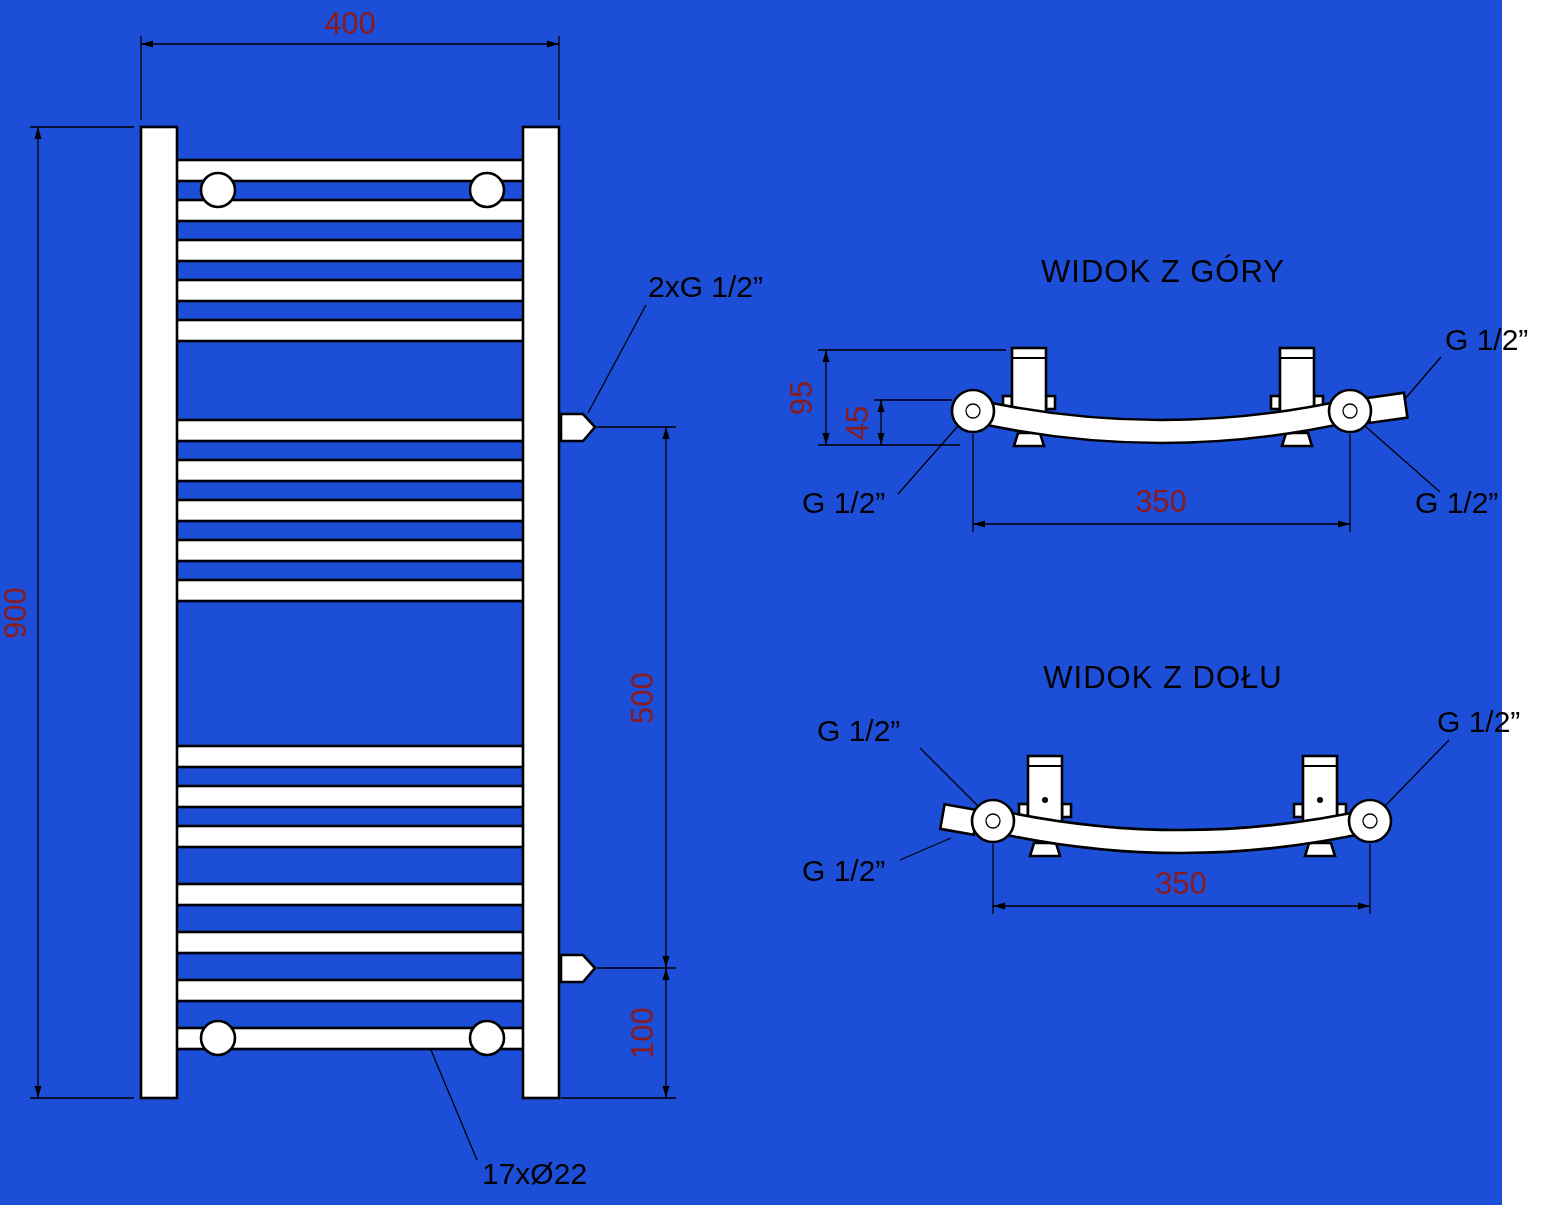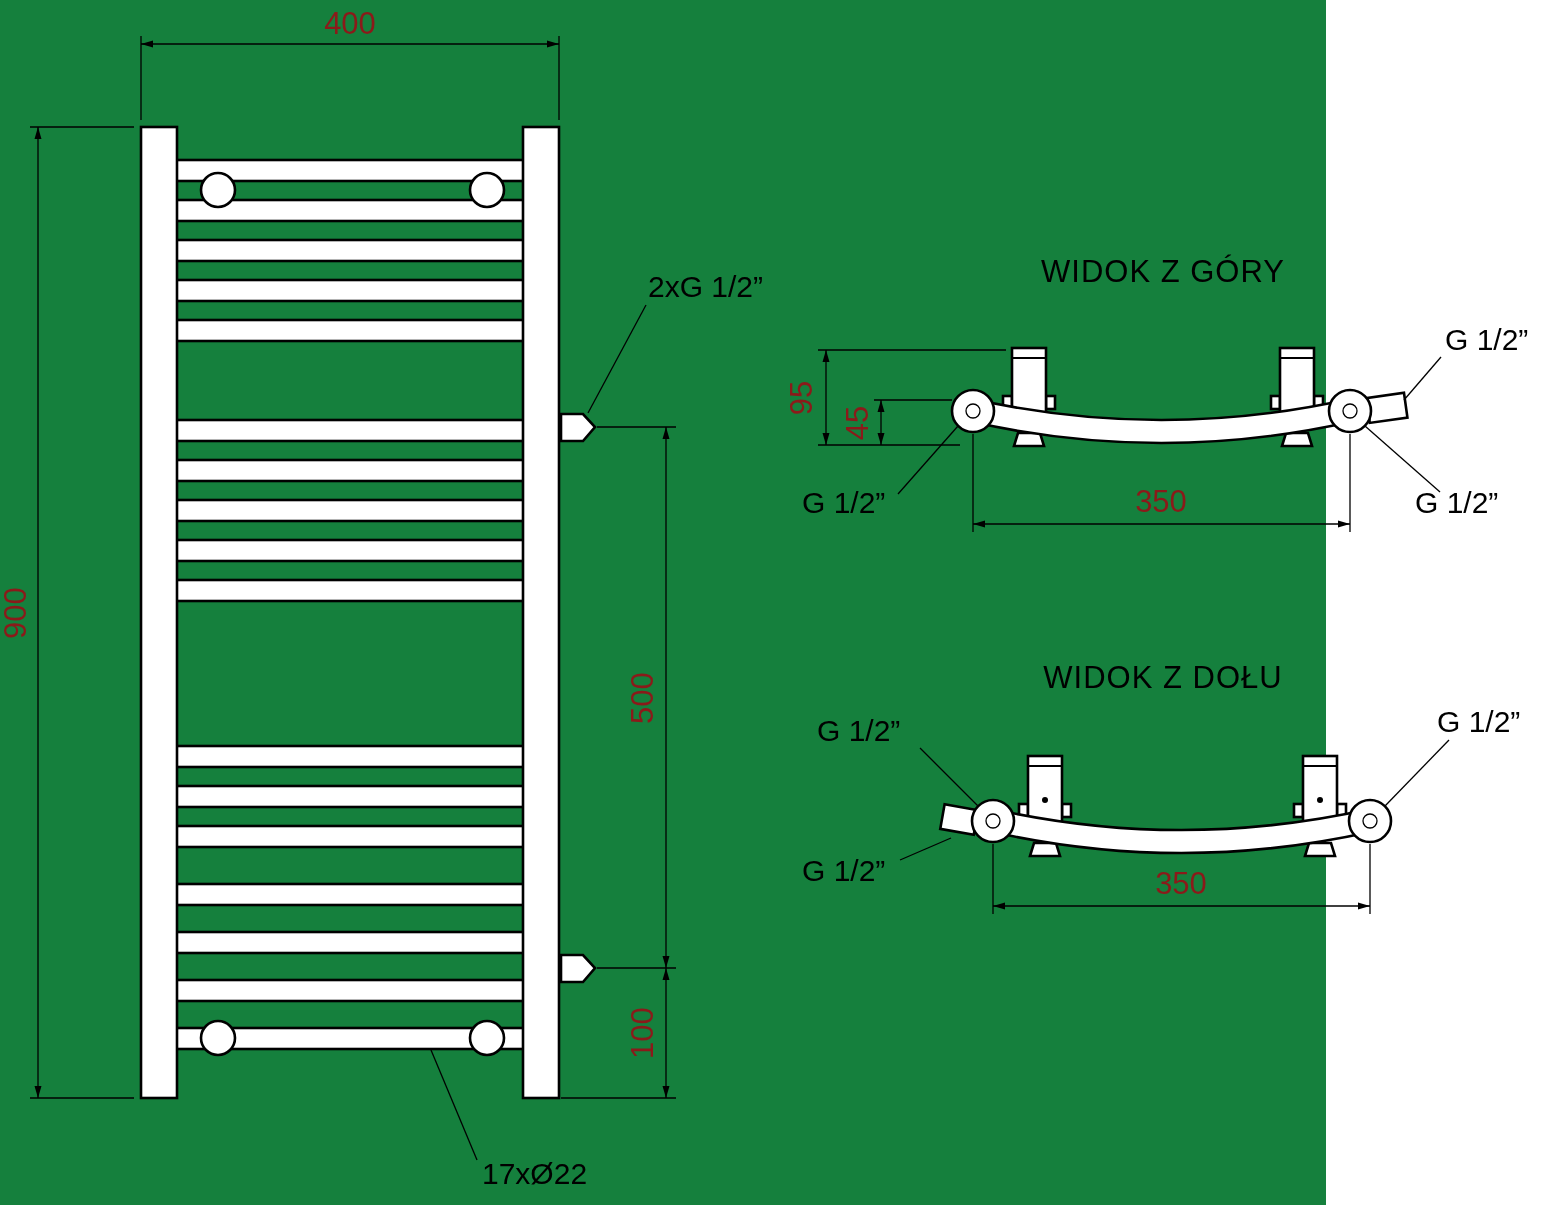--- a/index.html
+++ b/index.html
@@ -1,16 +1,16 @@
 <!DOCTYPE html>
 <html><head>
 <meta charset="utf-8">
 <style>
   html,body{margin:0;padding:0;background:#ffffff;}
-  .stage{width:1326px;height:1205px;background:#15803d;position:relative;}
+  .stage{width:1502px;height:1205px;background:#1d4ed8;position:relative;}
   svg{display:block;}
   text{font-family:"Liberation Sans",sans-serif;}
   .dim{font-size:31px;}
   .lbl{font-size:30px;fill:#000000;}
   .title{font-size:31px;fill:#000000;letter-spacing:1px;}
   .obj{fill:#ffffff;stroke:#000000;stroke-width:2.6;stroke-linejoin:miter;}
   .thin{stroke:#000000;stroke-width:1.3;fill:none;}
   .dot{fill:#000000;stroke:none;}
   .capline{stroke:#000000;stroke-width:2;fill:none;}
 </style>

